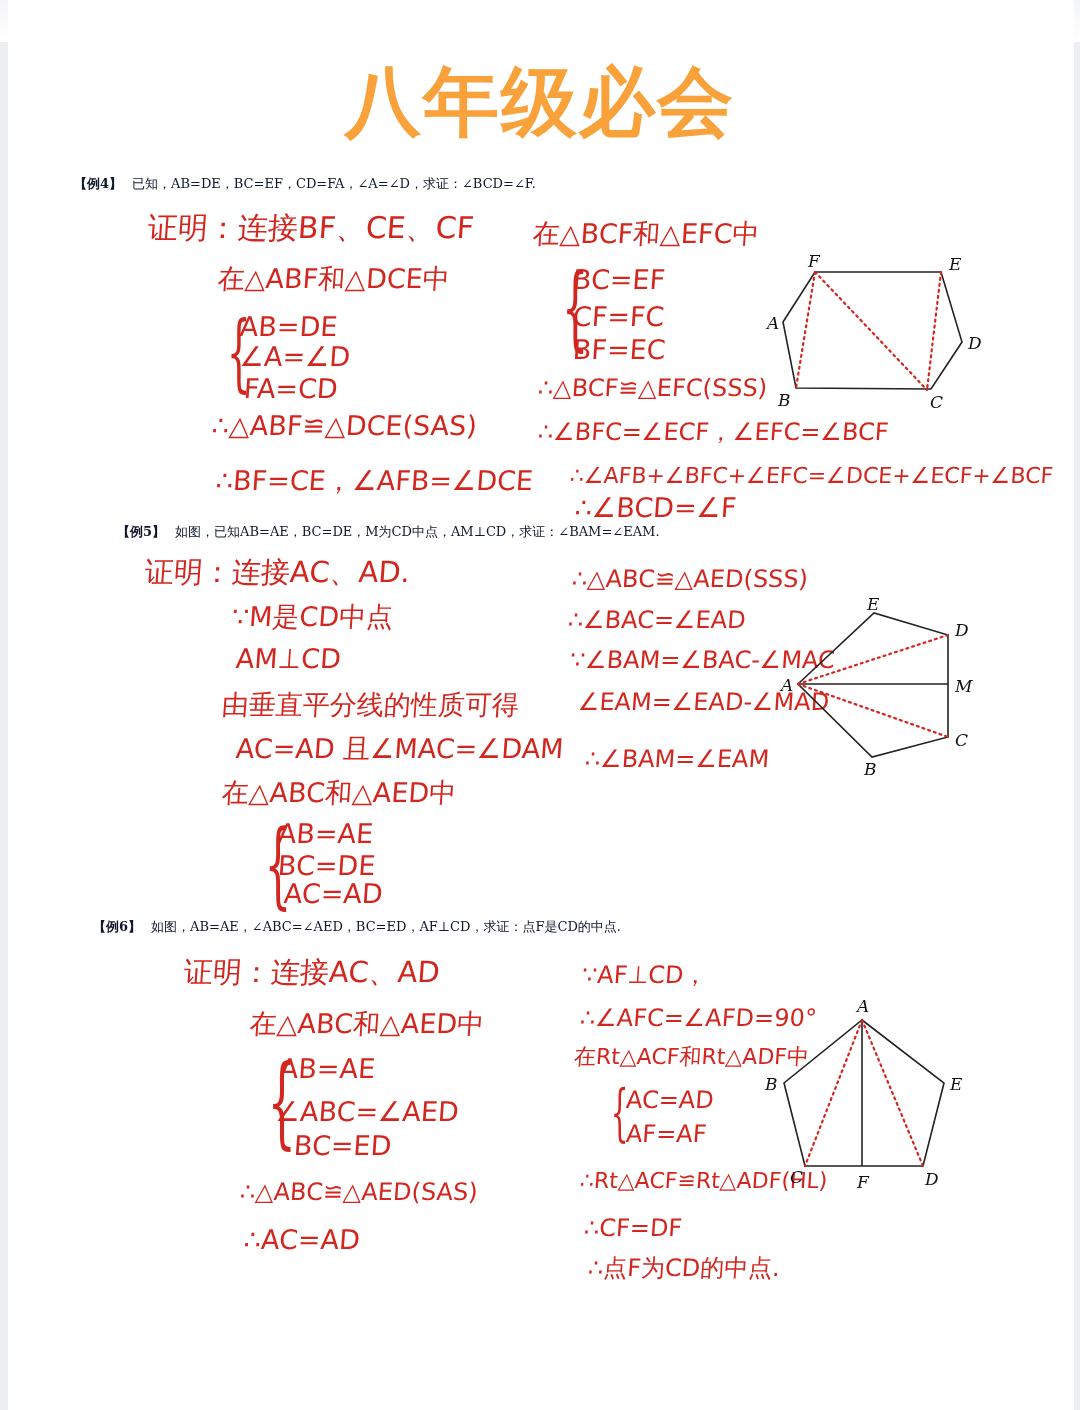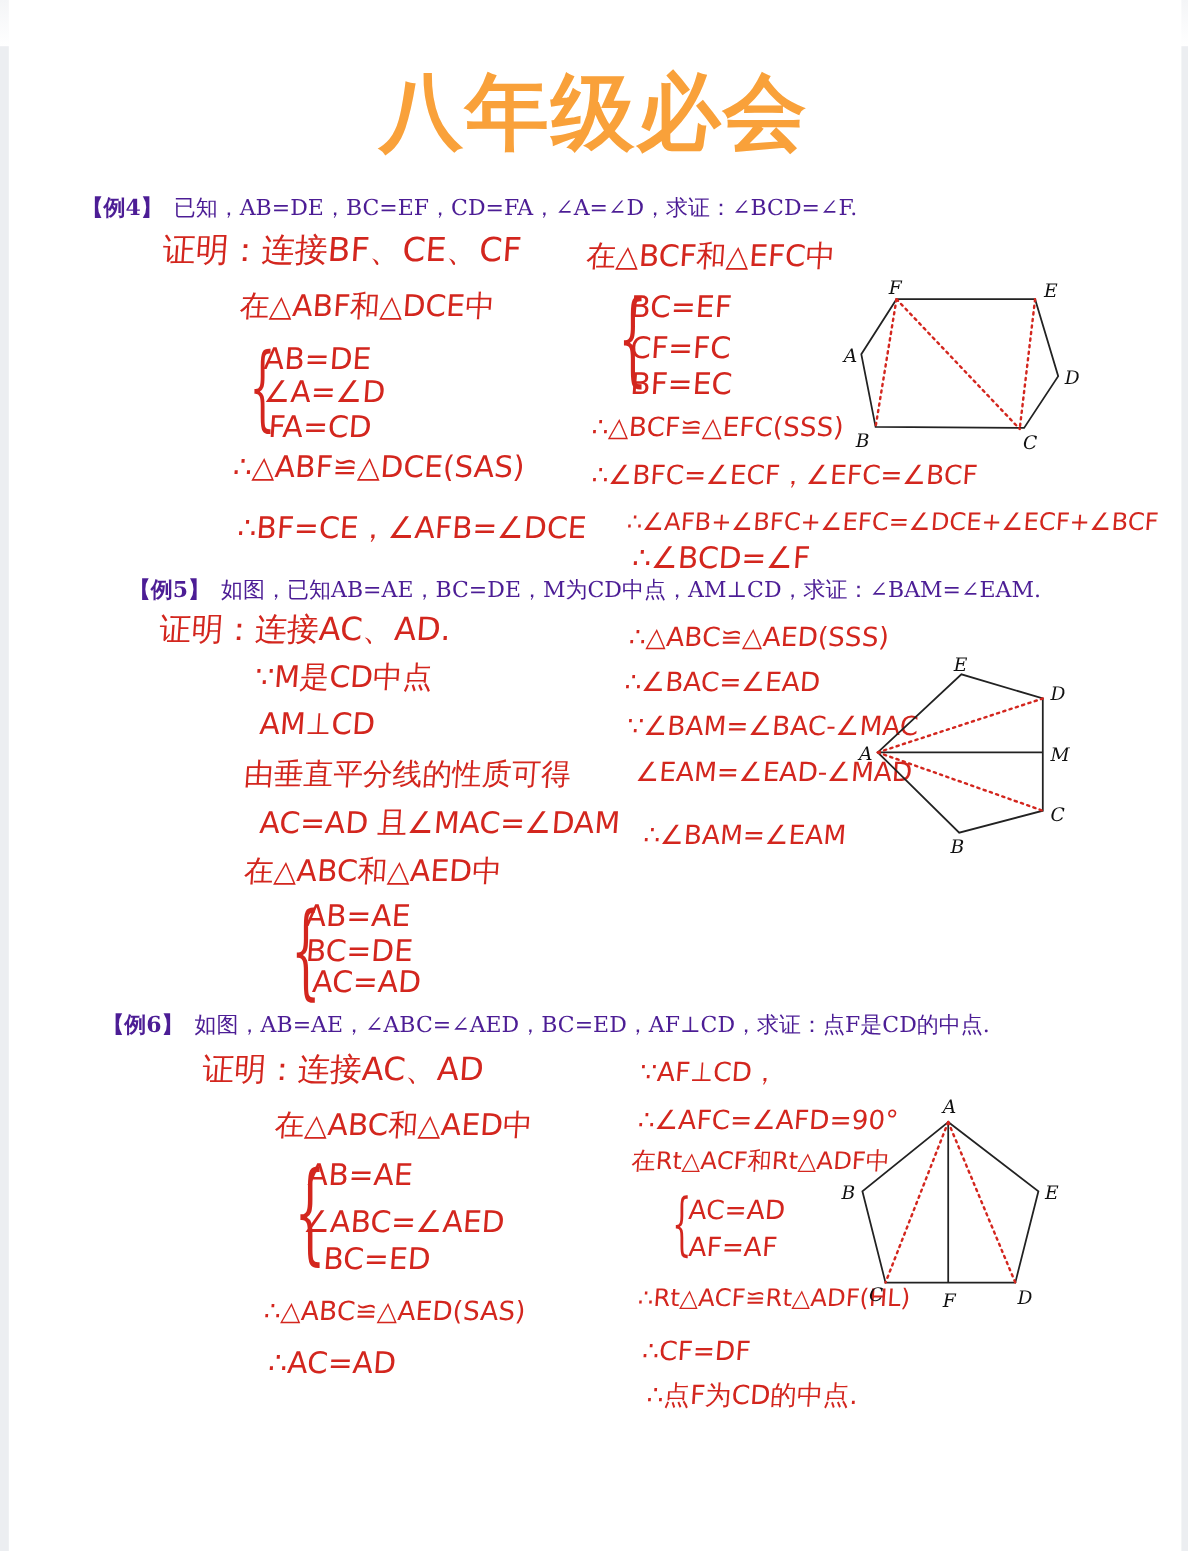--- a/index.html
+++ b/index.html
@@ -16,21 +16,21 @@
       position: absolute; left: 0; top: 0; width: 1080px; height: 42px;
       background: linear-gradient(#f4f5f7, #ffffff);
     }
     .title {
       position: absolute; left: 0; top: 52px; width: 1080px; text-align: center;
       font-family: "DejaVu Sans", sans-serif; font-weight: bold;
       font-size: 76px; letter-spacing: 2px; color: #f9a13a;
     }
     .problem {
       position: absolute; left: 74px; font-family: "DejaVu Serif", serif;
-      font-size: 20px; color: #4c1d95; white-space: nowrap;
+      font-size: 13px; color: #0f172a; white-space: nowrap;
     }
     .problem .tag { font-weight: bold; margin-right: 10px; }
     .hw {
       position: absolute; color: #d3261e; white-space: nowrap;
       font-family: "DejaVu Sans", sans-serif; font-size: 27px; line-height: 1;
       transform: skewX(-4deg);
     }
     .hw.sm { font-size: 24px; }
     .brace {
       position: absolute; color: #d3261e; font-family: "DejaVu Serif", serif;

